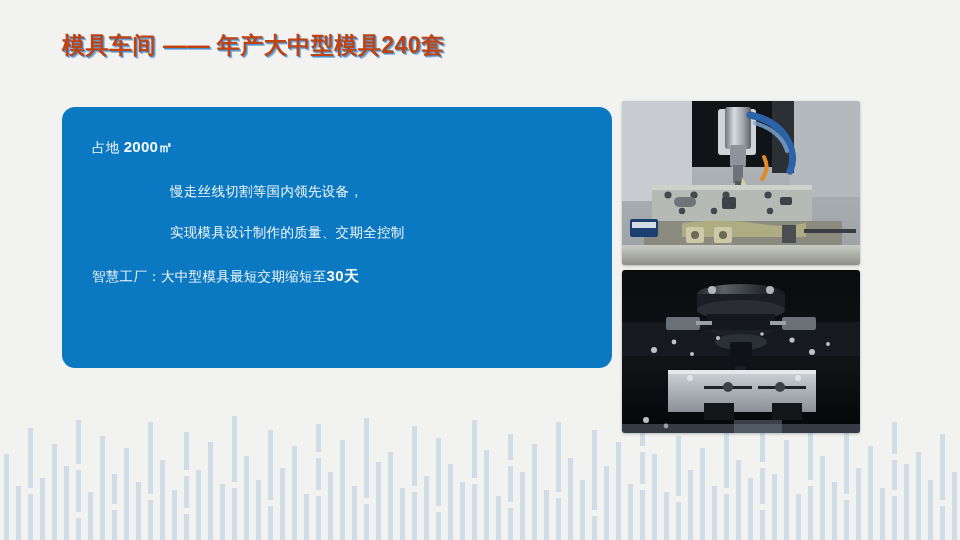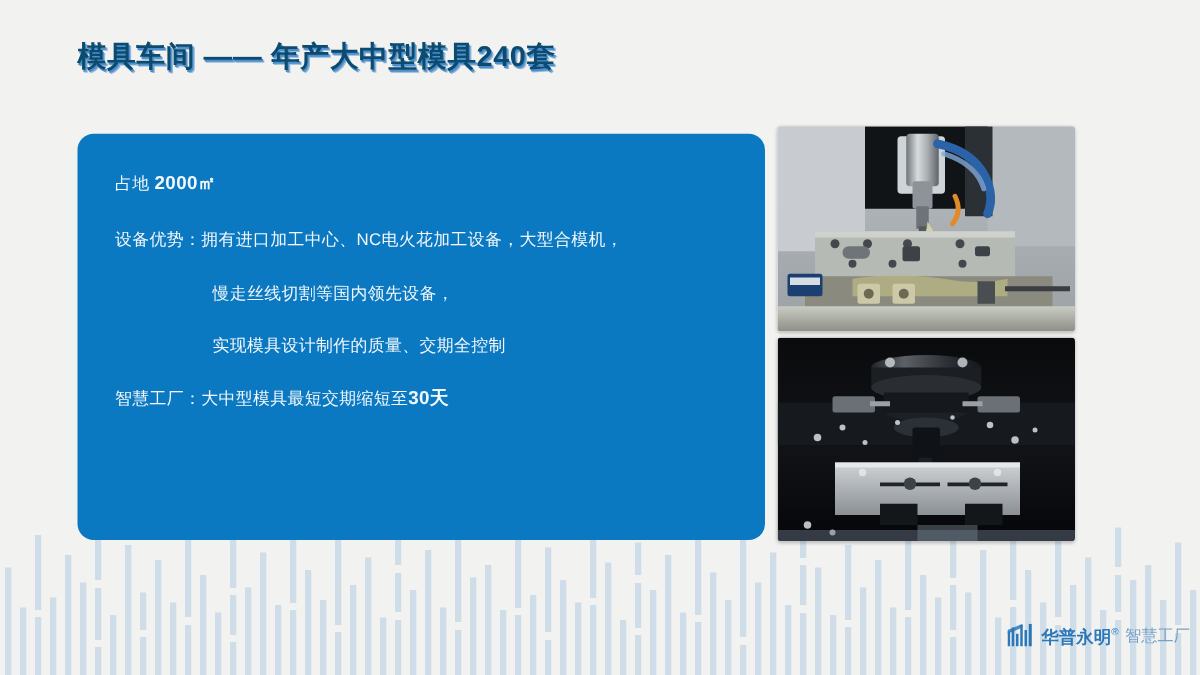--- a/index.html
+++ b/index.html
@@ -18,29 +18,29 @@
   }
   #bar-pattern .bar{
     position:absolute;bottom:0;width:5px;
     background:#c2d6e4;opacity:.75;
   }
 
   
   #title{
     position:absolute;left:62px;top:30px;
     font-size:23px;font-weight:bold;letter-spacing:.5px;
-    color:#0c4a6e;
+    color:#c2410c;
     text-shadow:1px 1px 0 #4a8fd0, 2px 2px 0 rgba(40,110,175,.45);
     white-space:nowrap;
   }
 
   
   #info-panel{
     position:absolute;left:62px;top:107px;
-    width:550px;height:325px;
+    width:550px;height:261px;
     background:#0b78c2;
     border-radius:13px;
     box-sizing:border-box;
     padding:32px 30px 0 30px;
     color:#ffffff;
   }
   .line{
     font-size:13.5px;
     line-height:1;
     margin-bottom:30px;
@@ -165,21 +165,20 @@
       <div class="bar" style="left: 940px; height: 106px; background: linear-gradient(to top, rgb(194, 214, 228) 0px, rgb(194, 214, 228) 34px, transparent 34px, transparent 40px, rgb(194, 214, 228) 40px, rgb(194, 214, 228) 100%);"></div>
       <div class="bar" style="left: 952px; height: 68px; background: rgb(194, 214, 228);"></div>
     </div>
 
   <div id="title">模具车间 —— 年产大中型模具240套</div>
 
   <div id="info-panel">
     <div class="line">
       <span>占地 </span><span class="strong">2000</span><span class="strongsm">㎡</span>
     </div>
-    <div class="line">设备优势：拥有进口加工中心、NC电火花加工设备，大型合模机，</div>
     <div class="line indent">慢走丝线切割等国内领先设备，</div>
     <div class="line indent">实现模具设计制作的质量、交期全控制</div>
     <div class="line">
       <span>智慧工厂：大中型模具最短交期缩短至</span><span class="strong">30天</span>
     </div>
   </div>
 
   <div class="photo" id="photo-top">
     <svg viewBox="0 0 238 164" preserveAspectRatio="none">
       <defs>
@@ -296,29 +295,14 @@
         <circle cx="96" cy="68" r="2"></circle>
           <circle cx="140" cy="64" r="1.8"></circle>
         <circle cx="24" cy="150" r="3"></circle>
           <circle cx="44" cy="156" r="2.4"></circle>
       </g>
       <rect x="112" y="150" width="48" height="13" fill="#3a4046"></rect>
       <rect x="0" y="154" width="238" height="9" fill="#6f7d8c" opacity=".45"></rect>
     </svg>
   </div>
 
-  <div id="logo">
-    <svg class="mark" viewBox="0 0 22 19">
-      <g fill="#1c6fb5">
-        <rect x="0" y="6" width="2" height="12"></rect>
-        <rect x="3.4" y="3" width="2" height="15"></rect>
-        <rect x="6.8" y="8" width="2" height="10"></rect>
-        <rect x="10.2" y="1" width="2" height="17"></rect>
-        <rect x="13.6" y="5" width="2" height="13"></rect>
-        <rect x="17" y="0" width="2.4" height="18"></rect>
-      </g>
-      <path d="M0 5 L12 0 L12 3 L0 8 Z" fill="#1c6fb5" opacity=".85"></path>
-    </svg>
-    <span class="brand"><span>华普永明</span><span class="tm">®</span></span>
-    <span class="sub">智慧工厂</span>
-  </div>
 
 </div>
 
 </body></html>

